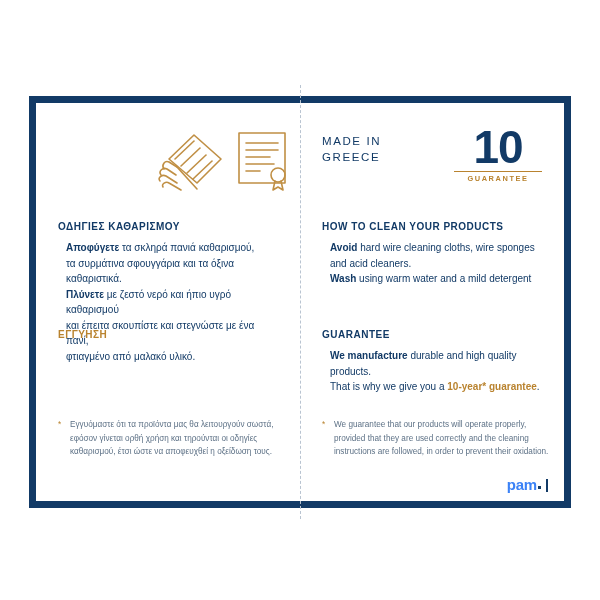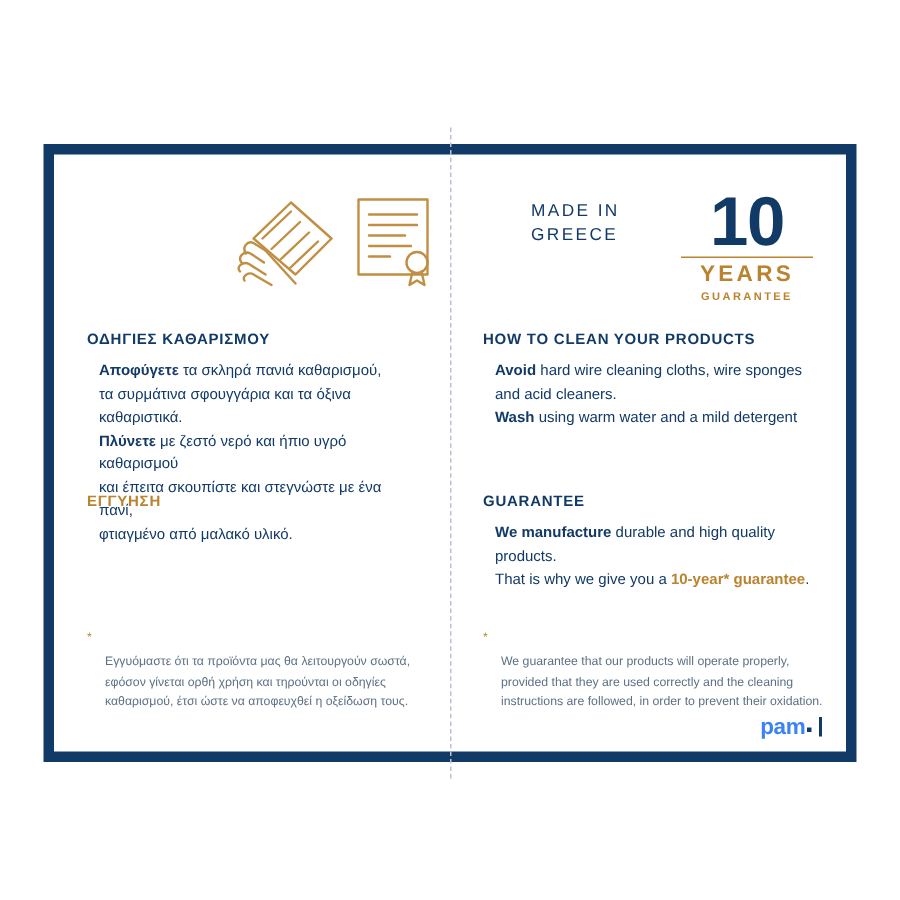--- a/index.html
+++ b/index.html
@@ -166,21 +166,21 @@
     line-height: 13.5px;
     color: #5d7186;
     display: flex;
   }
   .col-right .footnote { left: 22px; right: 14px; }
   .footnote .star {
     width: 12px;
     flex: 0 0 12px;
     color: #b9832f;
   }
-  .footnote .ftext { flex: 1; margin-top: 16px; }
+  .footnote .ftext { flex: 1; }
 
   
   .pam {
     position: absolute;
     right: 16px;
     bottom: 8px;
     color: #3b82f6;
     font-size: 15px;
     font-weight: 700;
     letter-spacing: -0.2px;
@@ -260,27 +260,26 @@
 
         <div class="footnote">
           <span class="star">*</span>
           <span class="ftext">Εγγυόμαστε ότι τα προϊόντα μας θα λειτουργούν σωστά, εφόσον γίνεται ορθή χρήση και τηρούνται οι οδηγίες καθαρισμού, έτσι ώστε να αποφευχθεί η οξείδωση τους.</span>
         </div>
 
       </div>
 
       <div class="col col-right">
 
-        <div class="made-in" style="white-space:pre-line;margin-left:32px;">MADE IN
+        <div class="made-in" style="white-space:pre-line;">MADE IN
 GREECE</div>
 
         <div class="badge">
           <div class="num">10</div>
           <div class="rule"></div>
-          <div class="years">YEARS</div>
           <div class="guarantee">GUARANTEE</div>
         </div>
 
         <div class="block-clean">
           <div class="sect-title">HOW TO CLEAN YOUR PRODUCTS</div>
           <p class="body-text">
             <b>Avoid</b><span> hard wire cleaning cloths, wire sponges</span><br>
             <span>and acid cleaners.</span><br>
             <b>Wash</b><span> using warm water and a mild detergent</span><br>
           </p>

